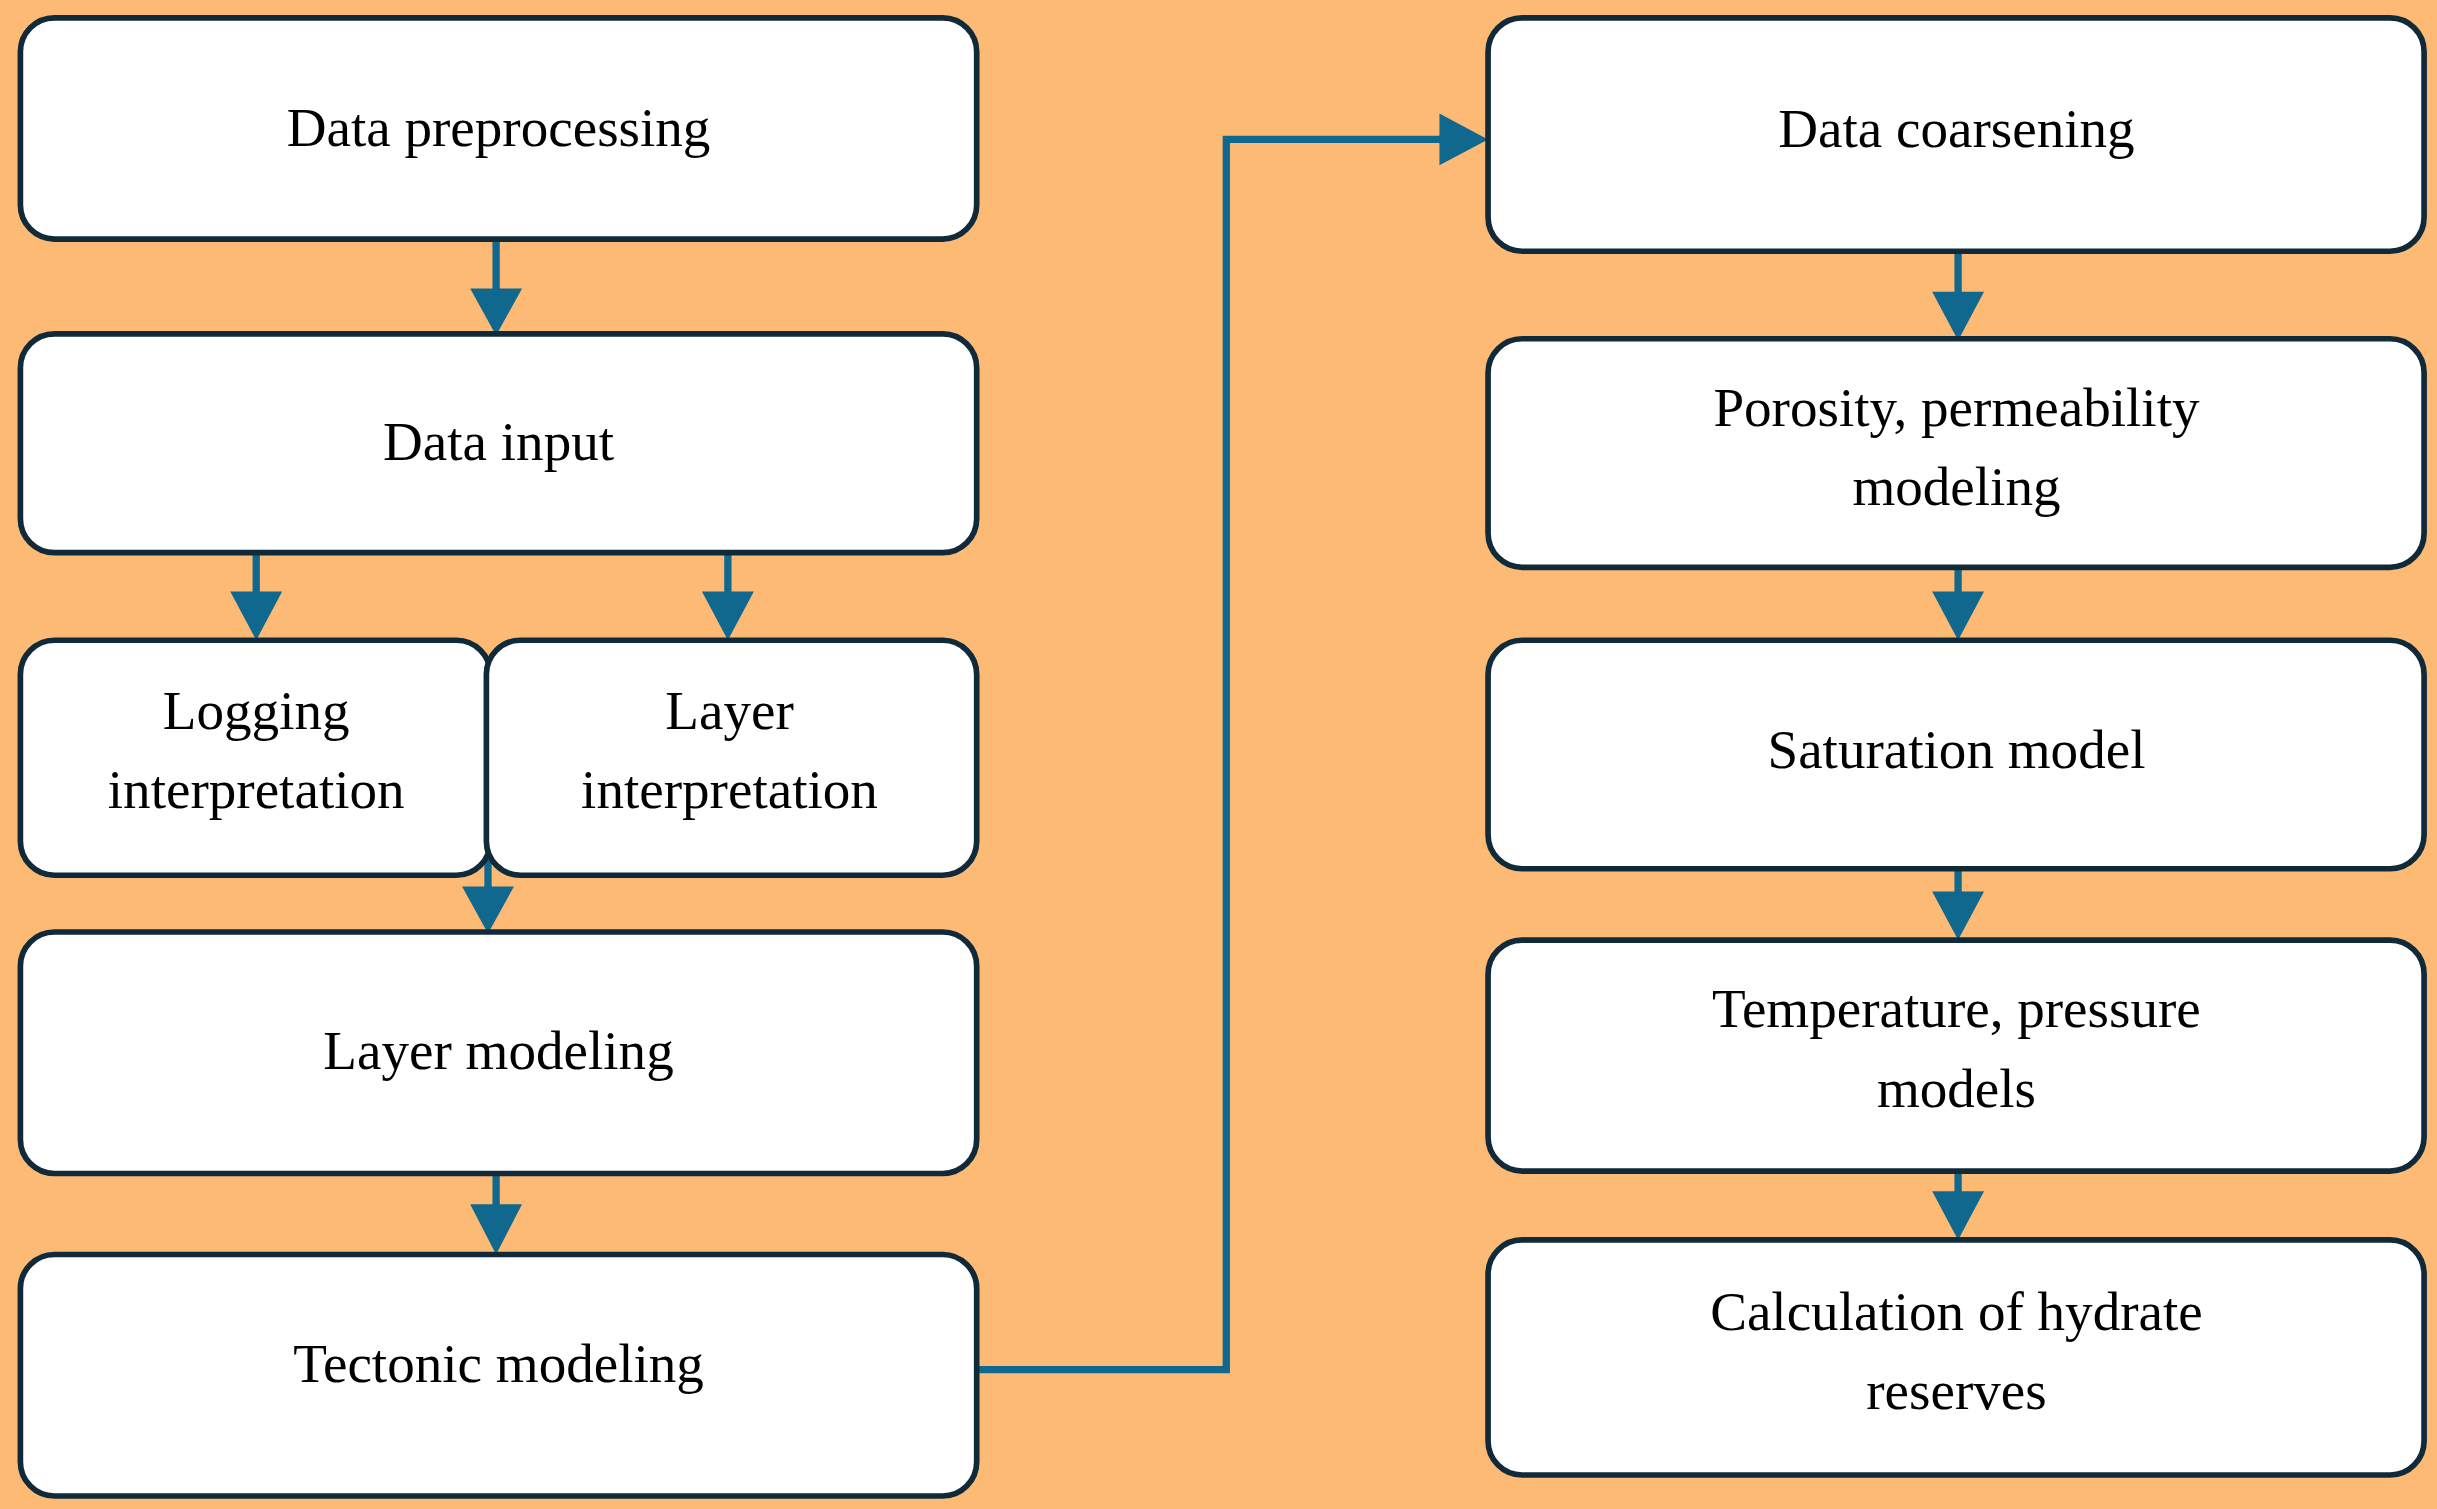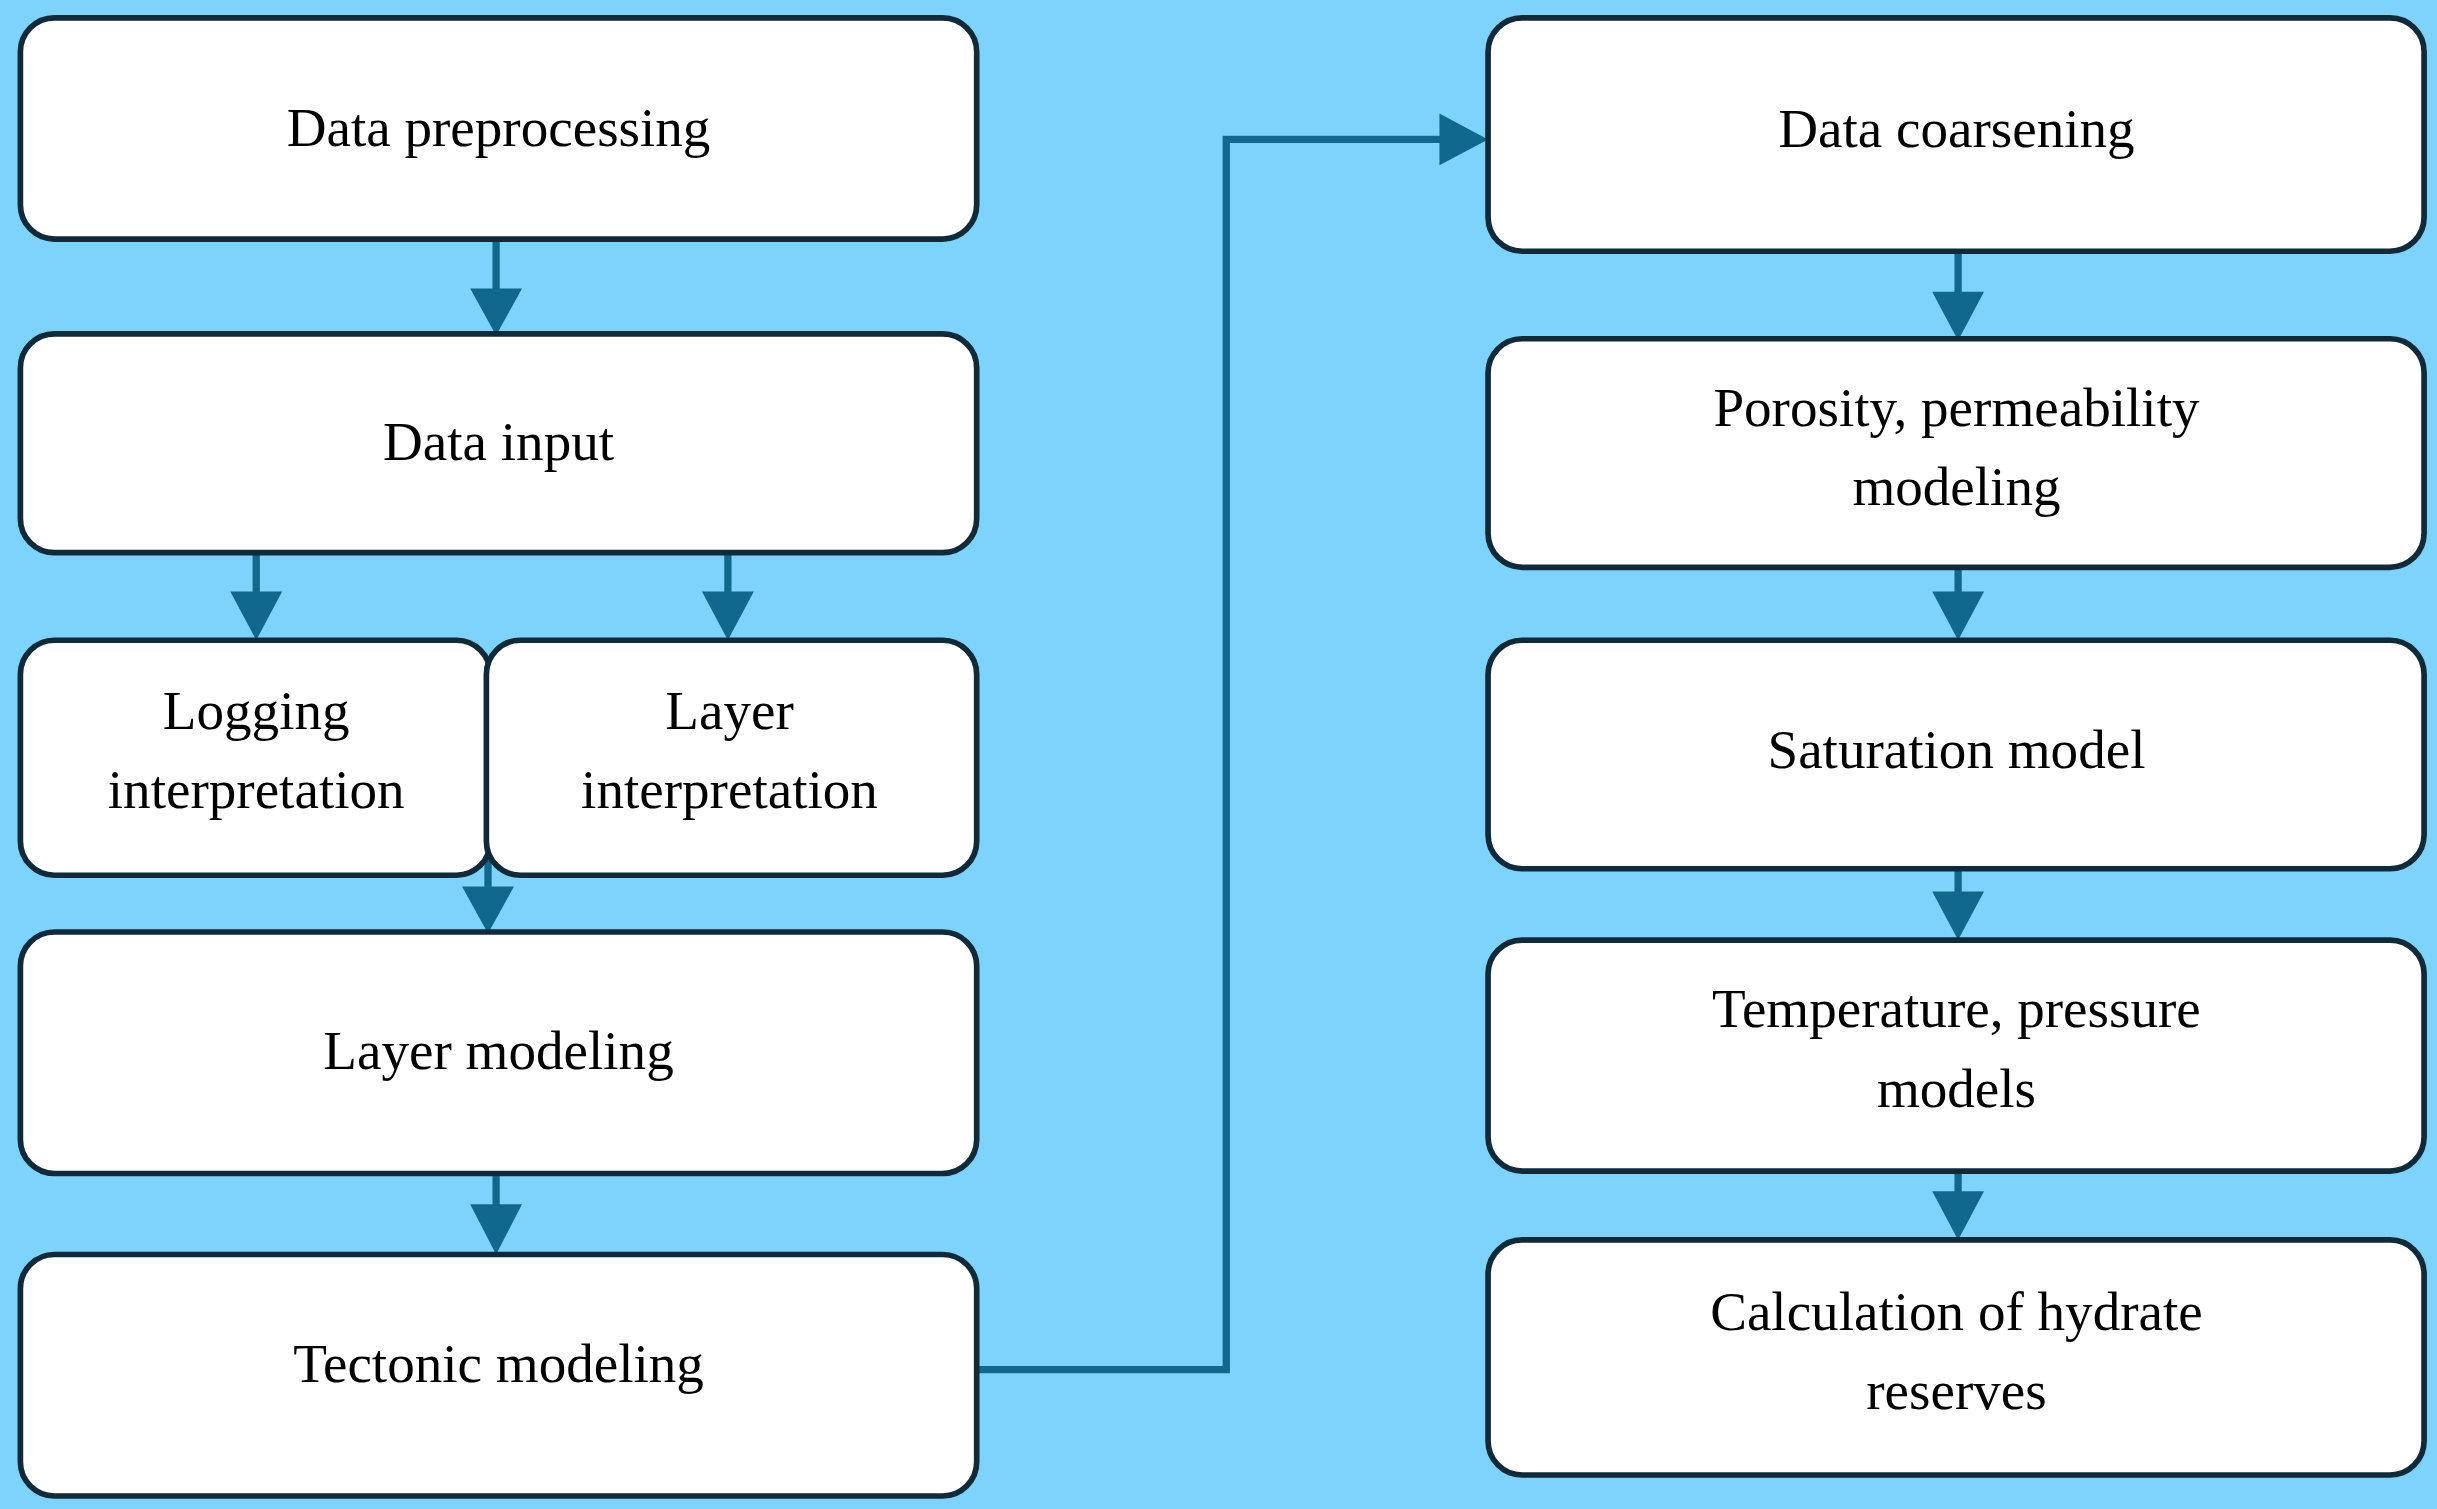--- a/index.html
+++ b/index.html
@@ -10,21 +10,21 @@
   body {
     width: 2438px;
     height: 1509px;
     overflow: hidden;
     font-family: "Liberation Serif", "DejaVu Serif", serif;
   }
   #flow-root {
     position: relative;
     width: 2438px;
     height: 1509px;
-    background: #7dd3fc;
+    background: #fdba74;
   }
   svg#flow-svg {
     position: absolute;
     left: 0;
     top: 0;
     width: 2438px;
     height: 1509px;
     display: block;
   }
   .node-rect {

